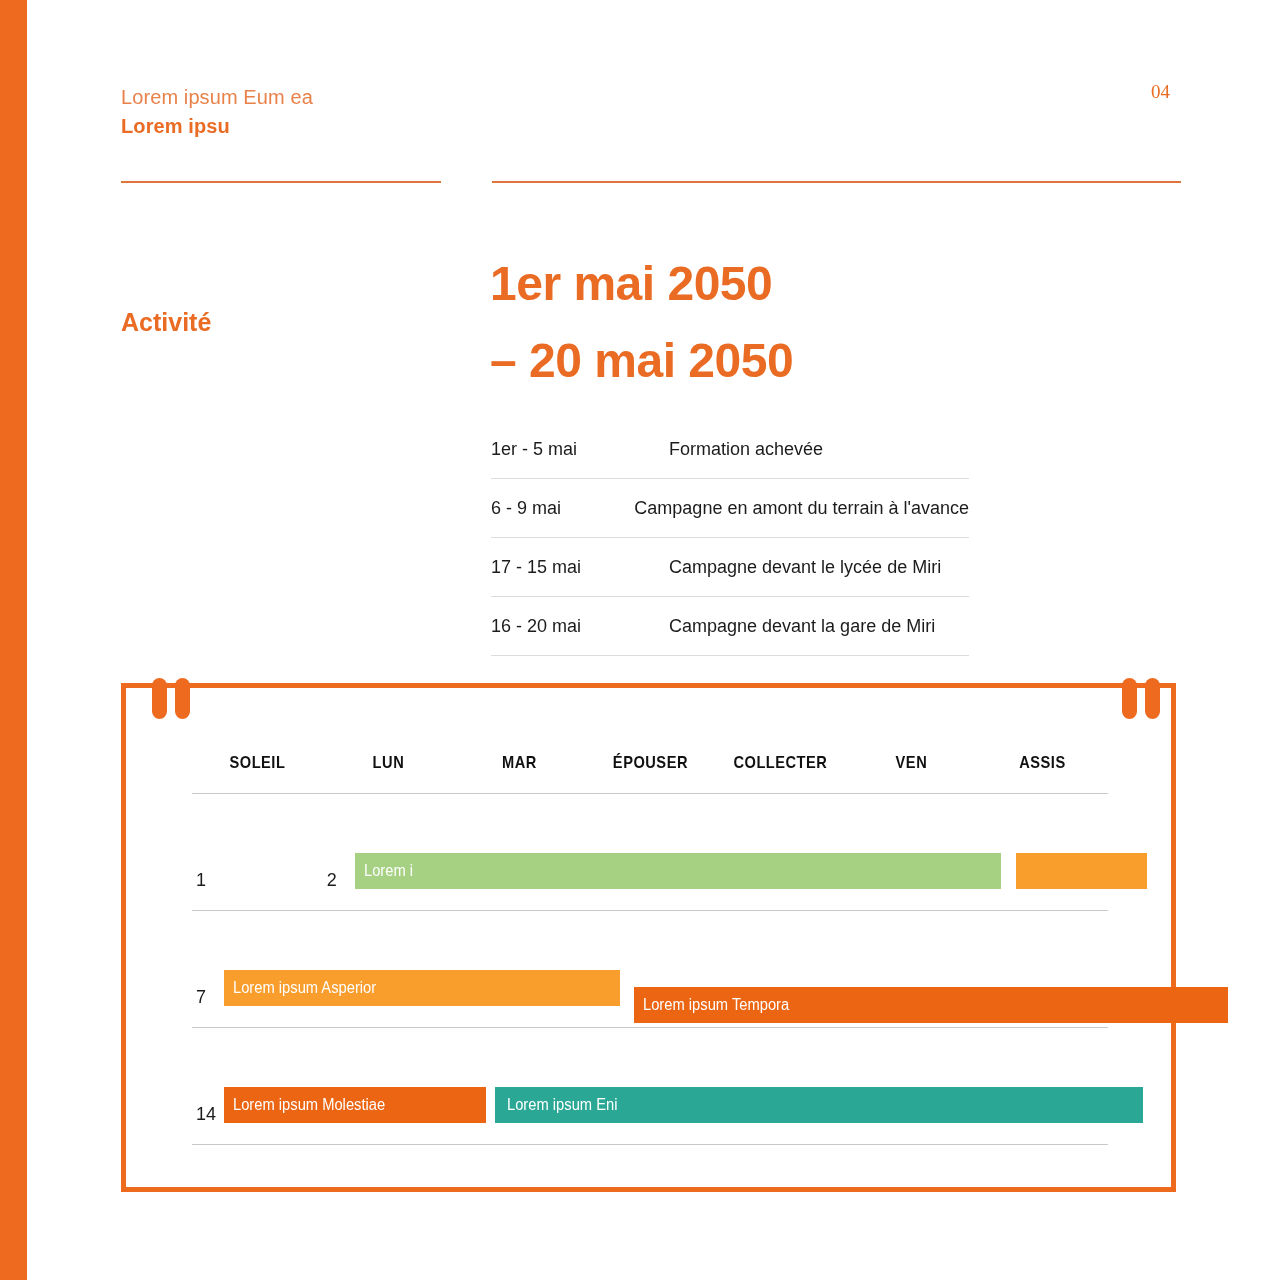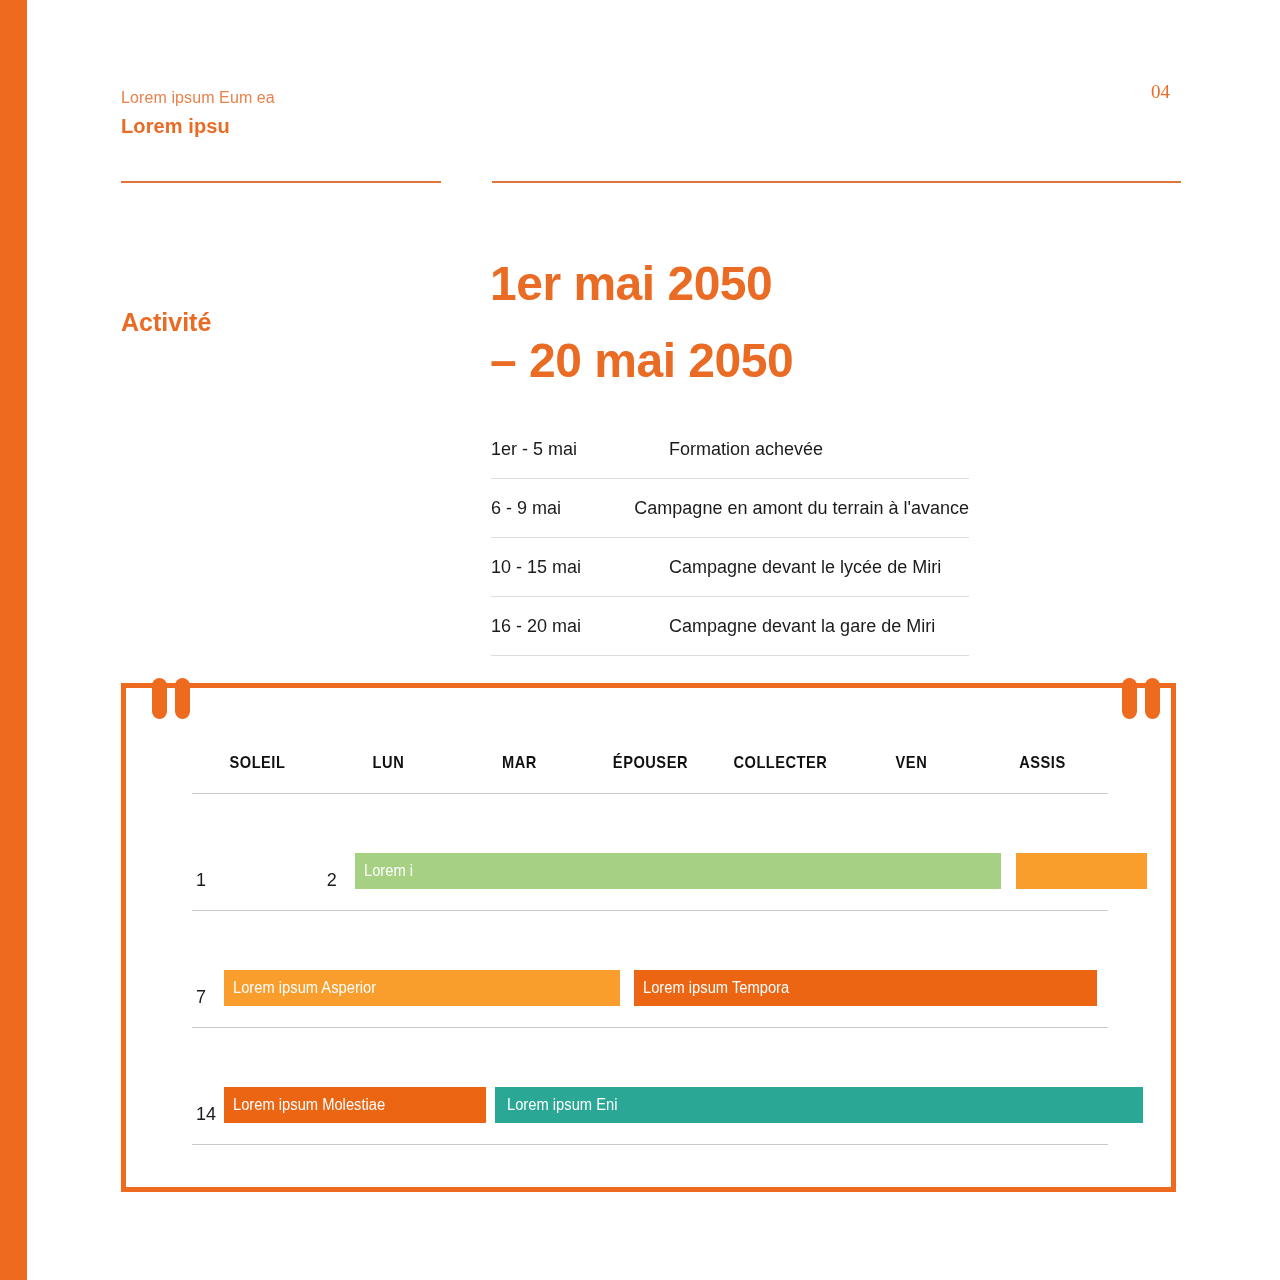--- a/index.html
+++ b/index.html
@@ -23,21 +23,21 @@
     width: 27px;
     height: 1280px;
     background: #ee6a1f;
   }
 
   
   .hdr-eyebrow {
     position: absolute;
     left: 121px;
     top: 83px;
-    font-size: 16px;
+    font-size: 20px;
     line-height: 29px;
     color: #e8814a;
     letter-spacing: 0.1px;
     white-space: nowrap;
   }
   .hdr-title {
     position: absolute;
     left: 121px;
     top: 112px;
     font-size: 20px;
@@ -229,21 +229,21 @@
 <div class="sched" id="schedule-table">
     <div class="sched-row">
       <div class="sched-range">1er - 5 mai</div>
       <div class="sched-desc">Formation achevée</div>
     </div>
     <div class="sched-row">
       <div class="sched-range">6 - 9 mai</div>
       <div class="sched-desc">Campagne en amont du terrain à l'avance</div>
     </div>
     <div class="sched-row">
-      <div class="sched-range">10 - 15 mai</div>
+      <div class="sched-range">17 - 15 mai</div>
       <div class="sched-desc">Campagne devant le lycée de Miri</div>
     </div>
     <div class="sched-row">
       <div class="sched-range">16 - 20 mai</div>
       <div class="sched-desc">Campagne devant la gare de Miri</div>
     </div>
   </div>
 
 <div class="gantt-frame"></div>
 <div class="clip-pill clip-1"></div>
@@ -288,21 +288,21 @@
     <div class="grid-line" style="top: 399px;"></div>
     <div class="bar" style="left: 130.857px; width: 646.434px; top: 108px; background: rgb(166, 209, 131);">
       <span>Lorem i</span>
     </div>
     <div class="bar" style="left: 791.686px; width: 130.857px; top: 108px; background: rgb(249, 157, 44);">
       <span></span>
     </div>
     <div class="bar" style="left: 0px; width: 396.497px; top: 225px; background: rgb(249, 157, 44);">
       <span>Lorem ipsum Asperior</span>
     </div>
-    <div class="bar" style="left: 409.583px; width: 463px; top: 225px; background: rgb(236, 101, 19);">
+    <div class="bar" style="left: 409.583px; width: 594px; top: 242px; background: rgb(236, 101, 19);">
       <span>Lorem ipsum Tempora</span>
     </div>
     <div class="bar" style="left: 0px; width: 261.714px; top: 342px; background: rgb(236, 101, 19);">
       <span>Lorem ipsum Molestiae</span>
     </div>
     <div class="bar" style="left: 270.874px; width: 647.743px; top: 342px; background: rgb(43, 167, 149); padding-left: 12px;">
       <span>Lorem ipsum Eni</span>
     </div>
   </div>
 

